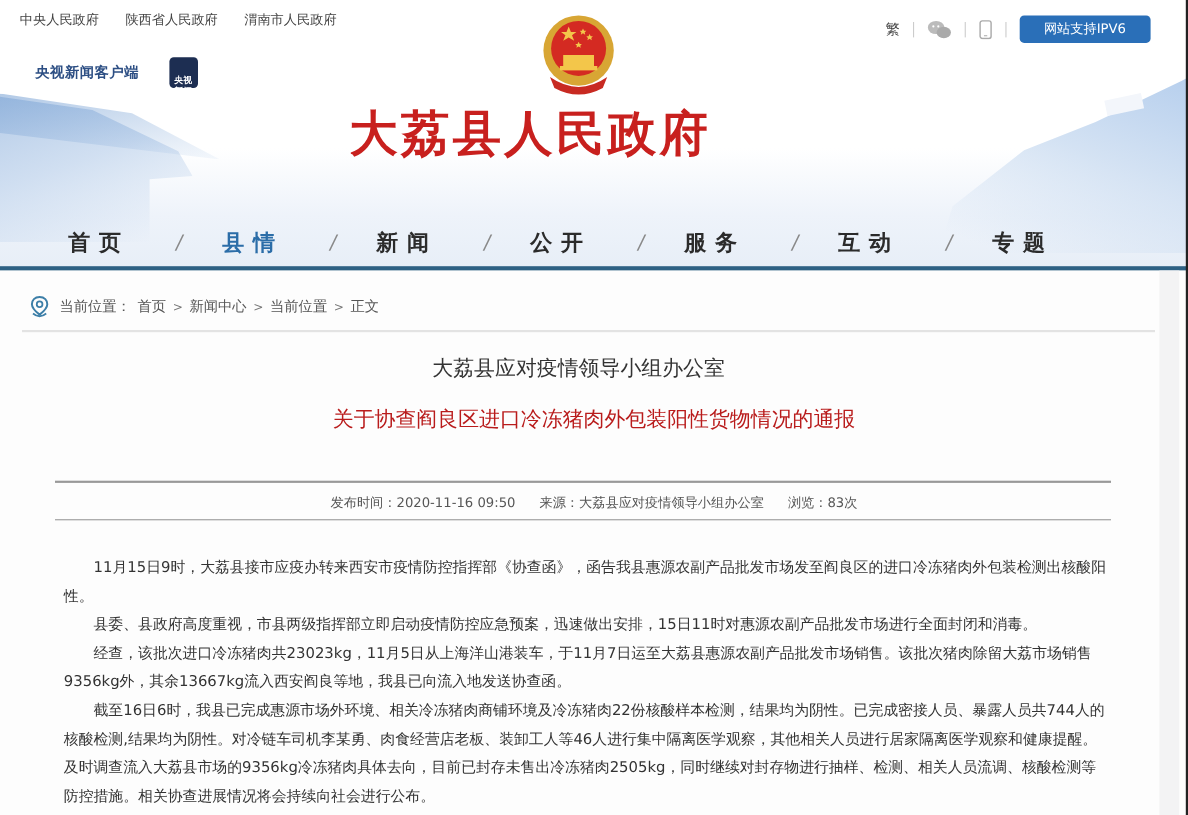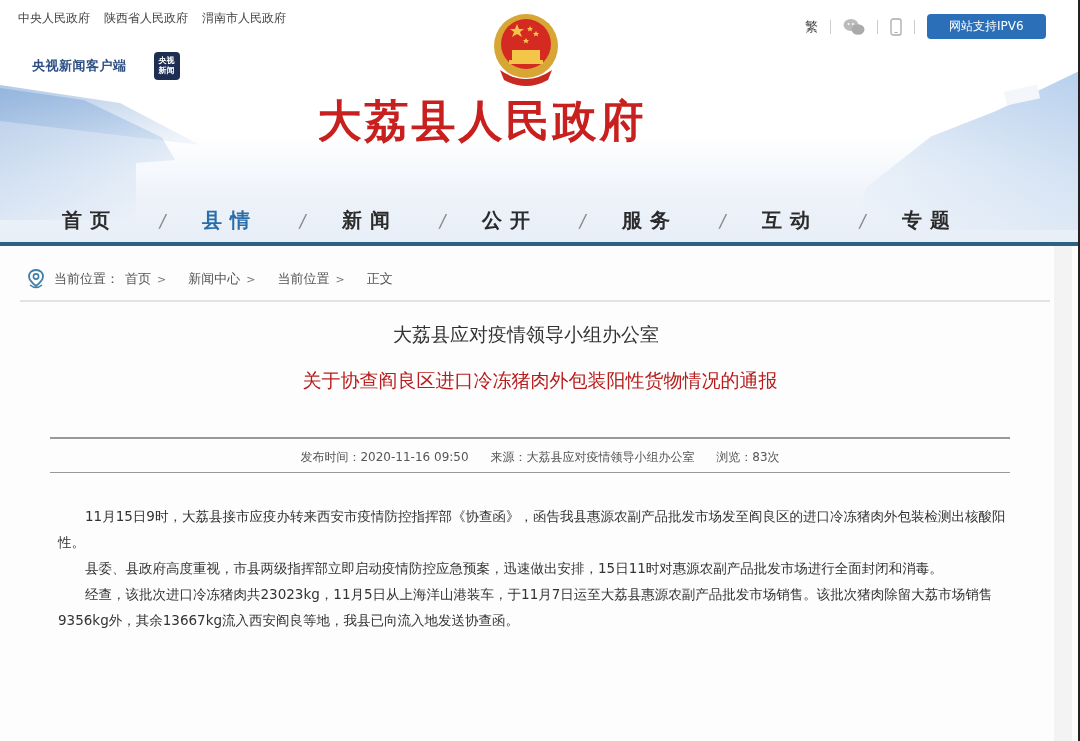--- a/index.html
+++ b/index.html
@@ -29,28 +29,28 @@
     background: linear-gradient(200deg, #a9c6ea 0%, #cfdff2 45%, rgba(235,242,250,0) 90%);
     clip-path: polygon(100% 0, 100% 100%, 5% 100%, 10% 75%, 35% 45%, 60% 30%, 90% 8%);
     opacity: 0.9;
   }
   .bg-sign {
     position: absolute; left: 1005px; top: 88px; width: 34px; height: 14px;
     background: #f3f6fb; transform: rotate(-12deg);
     font-size: 6px; color: #556; text-align: center; line-height: 14px;
   }
 
-  .toplinks { position: absolute; left: 18px; top: 10px; font-size: 12px; color: #444; display: flex; gap: 14px; }
+  .toplinks { position: absolute; left: 18px; top: 10px; font-size: 12px; color: #444; display: flex; gap: 24px; }
   .toplinks span { cursor: pointer; }
 
   .cctv { position: absolute; left: 32px; top: 52px; display: flex; align-items: center; gap: 27px; }
   .cctv-text { font-size: 13px; font-weight: bold; color: #2d4f84; letter-spacing: 0.5px; }
   .cctv-badge {
     width: 26px; height: 28px; border-radius: 4px; background: #1d2e52;
-    color: #fff; font-size: 8px; line-height: 10px; text-align: center; padding-top: 4px; font-weight: bold;
+    color: #fff; font-size: 8px; line-height: 10px; text-align: center; padding-top: 16px; font-weight: bold;
   }
 
   .tools { position: absolute; left: 805px; top: 14px; display: flex; align-items: center; }
   .tools .tool { font-size: 13px; color: #444; cursor: pointer; display: flex; align-items: center; }
   .tools .sep { width: 1px; height: 14px; background: #ccc; margin: 0 12px; }
   .ipv6 {
     background: #2a6fb8; color: #fff; font-size: 12px; padding: 4px 22px; border-radius: 4px; cursor: pointer;
     margin-left: 0;
   }
 
@@ -76,21 +76,21 @@
 
   
   .content { position: absolute; left: 0; top: 246px; width: 1080px; height: 495px; background: #fdfdfd; }
   .right-edge { position: absolute; right: 8px; top: 246px; width: 18px; height: 495px; background: #f3f3f4; }
   .right-edge-line { position: absolute; right: 0; top: 0; width: 2px; height: 741px; background: #222; }
 
   .breadcrumb {
     position: absolute; left: 26px; top: 268px; display: flex; align-items: center; font-size: 13px; color: #555;
   }
   .breadcrumb .pin { width: 20px; height: 22px; margin-right: 8px; }
-  .breadcrumb .crumb { cursor: pointer; color: #555; margin-left: 16px; }
+  .breadcrumb .crumb { cursor: pointer; color: #555; }
   .breadcrumb .gt { margin: 0 6px; color: #777; font-size: 11px; }
   .bc-line { position: absolute; left: 20px; top: 300px; width: 1030px; height: 2px; background: #e3e3e3; }
 
   .org { position: absolute; left: 0; width: 1052px; top: 322px; text-align: center; font-size: 19px; color: #333; }
   .headline { position: absolute; left: 0; width: 1080px; top: 368px; text-align: center; font-size: 19px; color: #b91c1c; }
 
   .meta-line-top { position: absolute; left: 50px; top: 437px; width: 960px; height: 2px; background: #999; }
   .meta { position: absolute; left: 0; width: 1080px; top: 449px; text-align: center; font-size: 12px; color: #555; }
   .meta span { margin: 16px 9px; }
   .meta-line-bot { position: absolute; left: 50px; top: 472px; width: 960px; height: 1px; background: #999; }
@@ -204,13 +204,14 @@
   <span>发布时间：2020-11-16 09:50</span>
   <span>来源：大荔县应对疫情领导小组办公室</span>
   <span>浏览：83次</span>
 </div>
 <div class="meta-line-bot"></div>
 
 <div class="body">
   <p>11月15日9时，大荔县接市应疫办转来西安市疫情防控指挥部《协查函》，函告我县惠源农副产品批发市场发至阎良区的进口冷冻猪肉外包装检测出核酸阳性。</p>
   <p>县委、县政府高度重视，市县两级指挥部立即启动疫情防控应急预案，迅速做出安排，15日11时对惠源农副产品批发市场进行全面封闭和消毒。</p>
   <p>经查，该批次进口冷冻猪肉共23023kg，11月5日从上海洋山港装车，于11月7日运至大荔县惠源农副产品批发市场销售。该批次猪肉除留大荔市场销售9356kg外，其余13667kg流入西安阎良等地，我县已向流入地发送协查函。</p>
+  <p>截至16日6时，我县已完成惠源市场外环境、相关冷冻猪肉商铺环境及冷冻猪肉22份核酸样本检测，结果均为阴性。已完成密接人员、暴露人员共744人的核酸检测,结果均为阴性。对冷链车司机李某勇、肉食经营店老板、装卸工人等46人进行集中隔离医学观察，其他相关人员进行居家隔离医学观察和健康提醒。及时调查流入大荔县市场的9356kg冷冻猪肉具体去向，目前已封存未售出冷冻猪肉2505kg，同时继续对封存物进行抽样、检测、相关人员流调、核酸检测等防控措施。相关协查进展情况将会持续向社会进行公布。</p>
 </div>
 
 </body></html>

